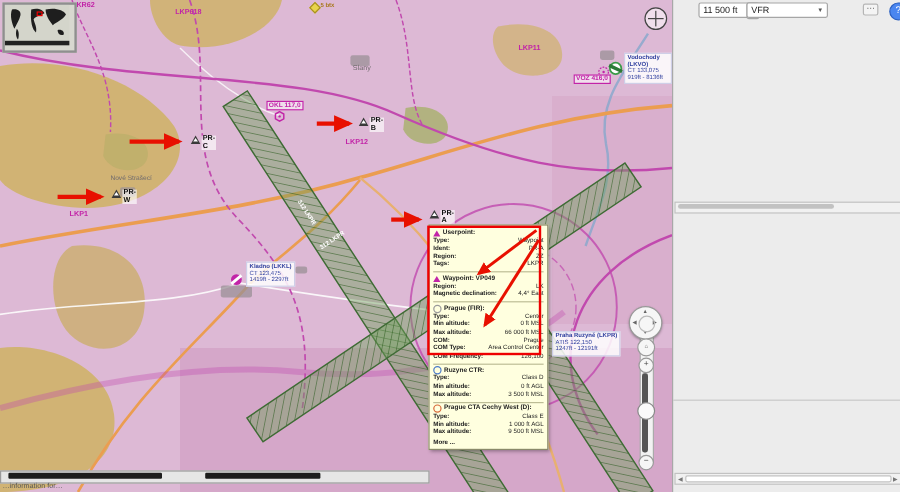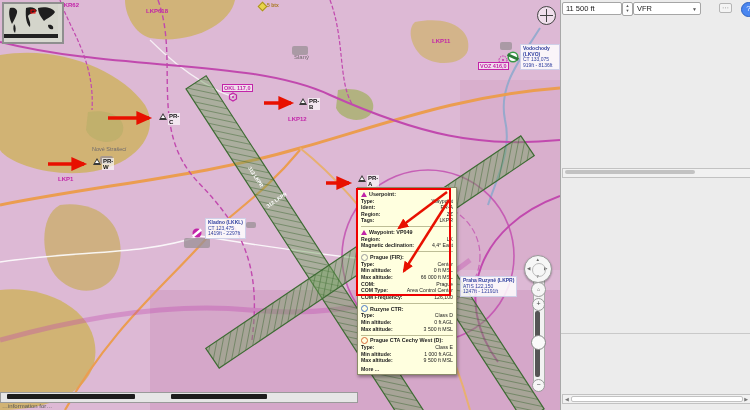--- a/index.html
+++ b/index.html
@@ -364,26 +364,26 @@
 
     <div id="map-scroll">
       <div class="mseg" style="left:6px;width:128px;"></div>
       <div class="mseg" style="left:170px;width:96px;"></div>
     </div>
     <div id="map-bottom-text">…information for…</div>
   </div>
 
   <div id="panel">
 
-    <div class="field" style="left:1px;top:2px;width:52px;">11 500 ft</div>
+    <div class="field" style="left:21px;top:2px;width:52px;">11 500 ft</div>
     <div class="stepper" style="left:61px;top:2px;">
       <div>▲</div>
       <div>▼</div>
     </div>
-    <div class="field" style="left:72px;top:2px;width:60px;">
+    <div class="field" style="left:61px;top:2px;width:60px;">
       <span>VFR</span>
       <span class="combo-arrow">▼</span>
     </div>
     <div class="toolbtn" style="left:158px;top:3px;">⋯</div>
     <div class="bluebtn" style="left:180px;top:2px;">?</div>
 
     <div class="hscroll" style="left:1px;top:168px;width:187px;">
       <div class="handle" style="left:2px;width:130px;"></div>
     </div>
 

